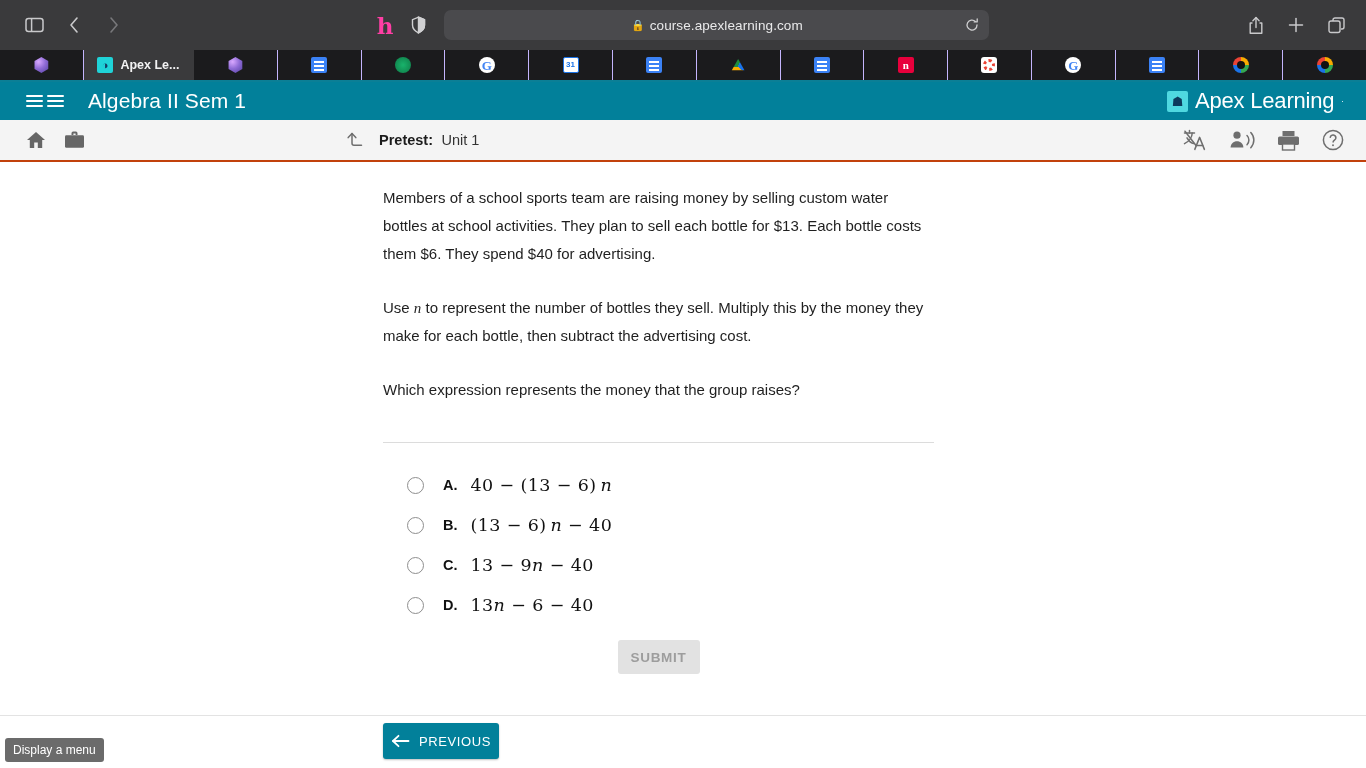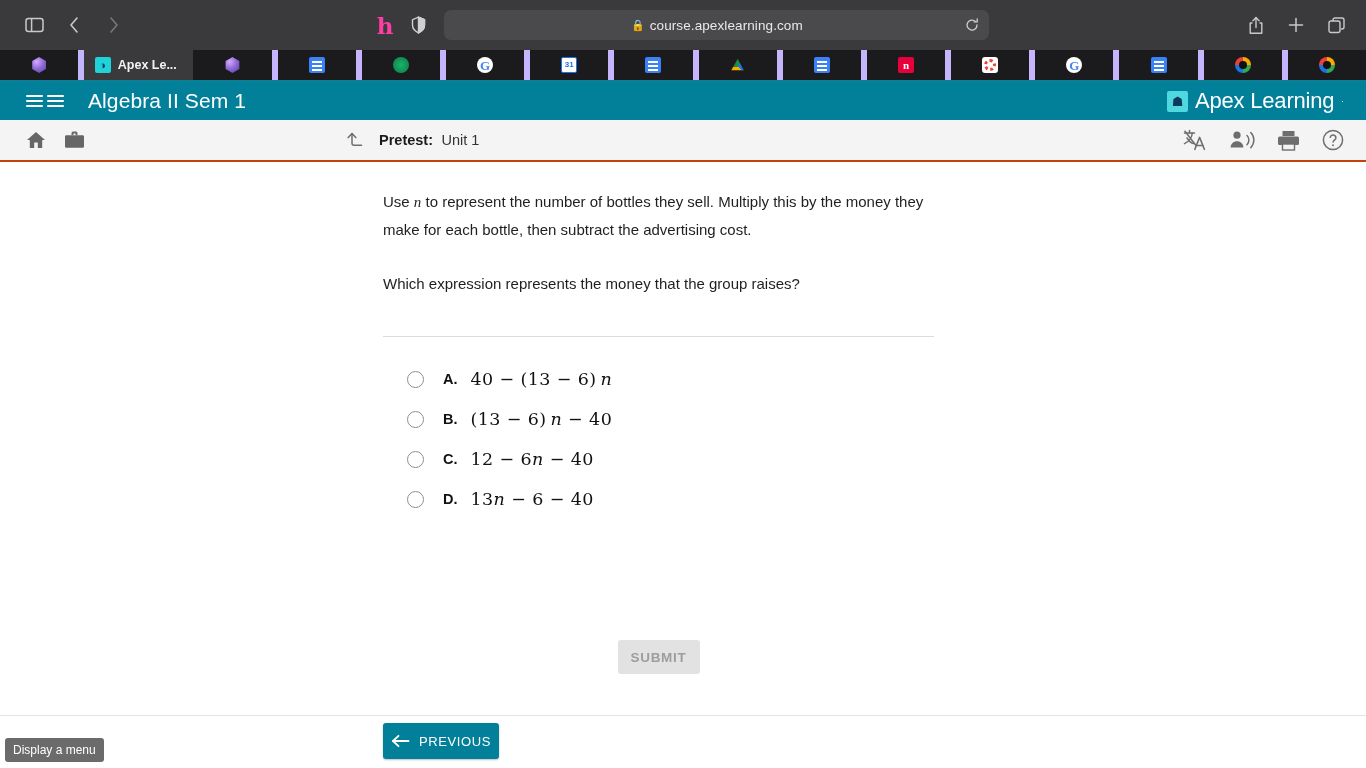--- a/index.html
+++ b/index.html
@@ -57,21 +57,21 @@
   .tabstrip {
     height: 32px; width: 100%;
     background: #1b1b1d;
     display: flex; align-items: stretch;
     border-bottom: 2px solid #0b7f96;
   }
   .tab {
     flex: 1 1 0; min-width: 0;
     display: flex; align-items: center; justify-content: center;
     gap: 7px;
-    border-right: 6px solid #c4b5fd;
+    border-right: 1px solid #c4b5fd;
     position: relative;
   }
   .tab:last-child { border-right: none; }
   .tab.active { background: #3a3a3c; border-right-color: #3a3a3c; }
   .tab-label {
     color: #f2f2f3; font-size: 12.5px; font-weight: 600;
     white-space: nowrap; overflow: hidden; text-overflow: ellipsis;
   }
   .fav { width: 16px; height: 16px; flex: none; border-radius: 2px;
          display: flex; align-items: center; justify-content: center;
@@ -445,40 +445,41 @@
         <circle cx="11" cy="11" r="9.6"></circle>
         <path d="M8.2 8.2 a2.9 2.9 0 0 1 5.7 .8 c0 1.9 -2.8 2.3 -2.8 4.1" stroke-linecap="round"></path>
         <circle cx="11" cy="16.2" r=".95" fill="currentColor" stroke="none"></circle>
       </svg>
     </span>
   </div>
 </div>
 
 <div class="content-wrap">
   <div class="question-col">
+    <div class="q-para">Members of a school sports team are raising money by selling custom water bottles at school activities. They plan to sell each bottle for $13. Each bottle costs them $6. They spend $40 for advertising.</div>
     <div class="q-para second"><span>Use </span><span class="var-italic">n</span><span> to represent the number of bottles they sell. Multiply this by the money they make for each bottle, then subtract the advertising cost.</span></div>
     <div class="q-para third">Which expression represents the money that the group raises?</div>
 
     <div class="divider"></div>
 
     <div class="choices">
       <div class="choice">
         <span class="radio"></span>
         <span class="choice-letter">A.</span>
         <span class="choice-expr"><span>40 − (13 − 6) </span><i>n</i><span></span></span>
       </div>
       <div class="choice">
         <span class="radio"></span>
         <span class="choice-letter">B.</span>
         <span class="choice-expr"><span>(13 − 6) </span><i>n</i><span> − 40</span></span>
       </div>
       <div class="choice">
         <span class="radio"></span>
         <span class="choice-letter">C.</span>
-        <span class="choice-expr"><span>12 − 6</span><i>n</i><span> − 40</span></span>
+        <span class="choice-expr"><span>13 − 9</span><i>n</i><span> − 40</span></span>
       </div>
       <div class="choice">
         <span class="radio"></span>
         <span class="choice-letter">D.</span>
         <span class="choice-expr"><span>13</span><i>n</i><span> − 6 − 40</span></span>
       </div>
     </div>
   </div>
 
   <div class="submit-row">

